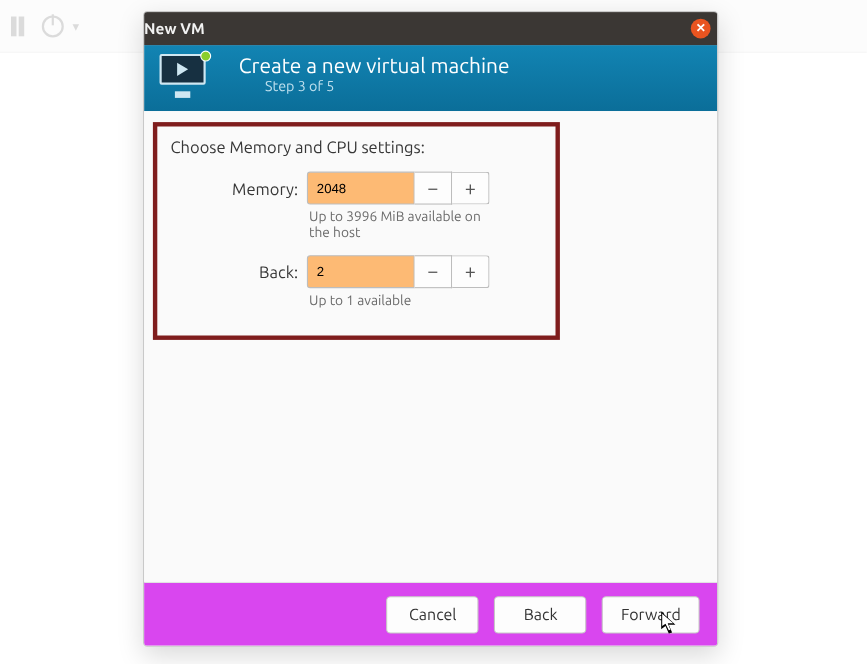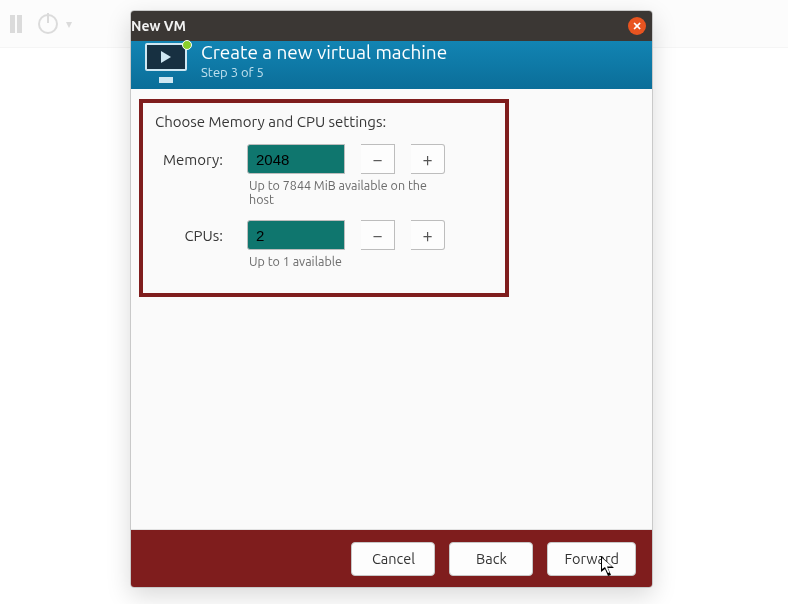--- a/index.html
+++ b/index.html
@@ -69,24 +69,24 @@
     background: #e95420;
     display:flex; align-items:center; justify-content:center;
     color:#fff; font-size:11px; line-height:1;
     cursor:pointer;
   }
   .banner {
     background: #0e7aa8;
     background: linear-gradient(#1284b3,#0b6e99);
     color: #fff;
     display: flex;
-    align-items: flex-end;
-    gap: 12px;
+    align-items: flex-start;
+    gap: 28px;
     padding: 8px 14px 10px 14px;
-    height: 48px;
+    height: 60px;
   }
   .banner .vm-icon {
     width: 44px; height: 36px; position: relative;
   }
   .banner .vm-icon .screen{
     position:absolute; left:0; top:0; width:42px; height:28px;
     background:#173041; border:2px solid #cfe7f2; border-radius:2px;
     display:flex; align-items:center; justify-content:center;
   }
   .banner .vm-icon .screen .tri{
@@ -98,21 +98,21 @@
     border-radius:50%; background:#8ace2b; border:1px solid #fff;
   }
   .banner .vm-icon .stand{
     position:absolute; bottom:-4px; left:14px; width:14px; height:6px;
     background:#cfe7f2;
   }
   .banner .title {
     font-size: 19px; font-weight: 400; line-height:1.1;
   }
   .banner .step {
-    font-size: 13px; color: #bfe0ee; margin-top:2px;
+    font-size: 13px; color: #bfe0ee; margin-top:2px;margin-left:24px;
   }
 
   .body {
     flex: 1 1 auto;
     position: relative;
     background: #fafafa;
   }
   .highlight-box {
     position: absolute;
     left: 8px; top: 10px;
@@ -122,36 +122,37 @@
   }
   .section-label {
     font-size: 15px;
     margin: 0 0 14px 0;
     color: #373737;
   }
   .form-row {
     display: grid;
     grid-template-columns: 76px 98px 34px 34px;
     align-items: center;
-    column-gap: 16px;
+    column-gap: 0;
     margin-bottom: 2px;
+    margin-left: 48px;
   }
   .form-row .lbl {
     text-align: right;
     padding-right: 8px;
     font-size: 15px;
     color: #373737;
   }
   .form-row input[type="text"]{
     height: 30px;
     border: 1px solid #bdbdbd;
     border-radius: 3px 0 0 3px;
     padding: 0 8px;
-    font-size: 15px;
-    background:#0f766e;
+    font-size: 12px;
+    background:#fdba74;
     outline:none;
   }
   .spin-btn {
     height: 30px; width: 34px;
     border: 1px solid #bdbdbd;
     border-left: none;
     background: #fdfdfd;
     display:flex; align-items:center; justify-content:center;
     font-size: 18px; color:#555; cursor:pointer;
     user-select:none;
@@ -166,21 +167,21 @@
   }
 
   .footer {
     height: 58px;
     border-top: 1px solid #e2e2e2;
     display:flex;
     align-items:center;
     justify-content:flex-end;
     gap: 14px;
     padding: 0 16px;
-    background:#7f1d1d;
+    background:#d946ef;
   }
   .btn {
     min-width: 84px;
     height: 34px;
     padding: 0 16px;
     border: 1px solid #c7c7c7;
     border-radius: 4px;
     background: #fdfdfd;
     font-size: 14.5px;
     color:#333;
@@ -230,25 +231,25 @@
   <div class="body">
     <div class="highlight-box">
 
       <div class="section-label">Choose Memory and CPU settings:</div>
 
       <div class="form-row">
         <div class="lbl">Memory:</div>
         <input type="text" value="2048" style="">
         <div class="spin-btn minus">−</div>
         <div class="spin-btn plus">+</div>
-        <div class="hint">Up to 7844 MiB available on the host</div>
+        <div class="hint">Up to 3996 MiB available on the host</div>
       </div>
 
       <div class="form-row">
-        <div class="lbl">CPUs:</div>
+        <div class="lbl">Back:</div>
         <input type="text" value="2" style="">
         <div class="spin-btn minus">−</div>
         <div class="spin-btn plus">+</div>
         <div class="hint">Up to 1 available</div>
       </div>
 
     </div>
   </div>
 
   <div class="footer">

